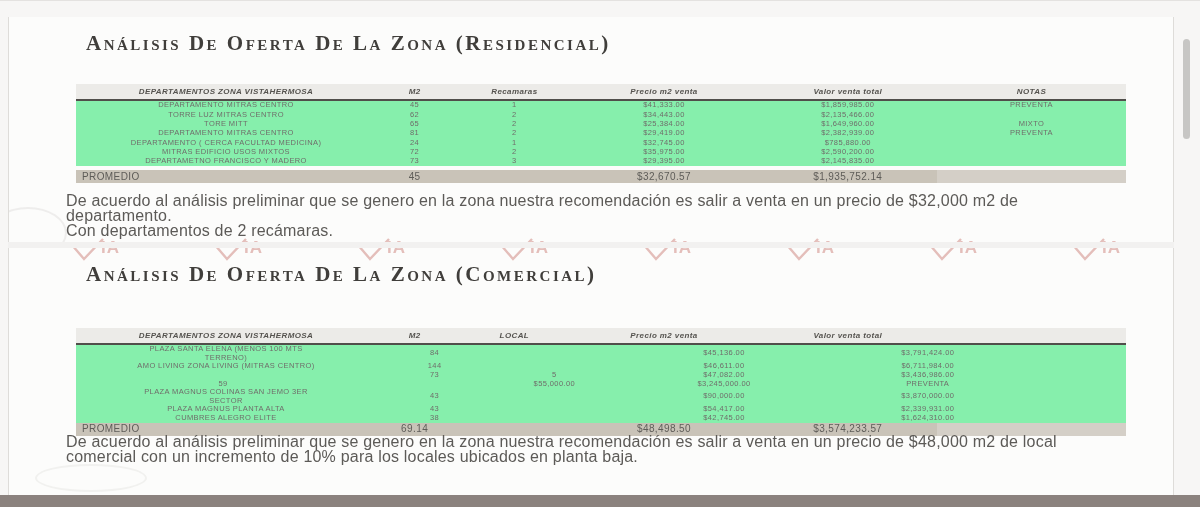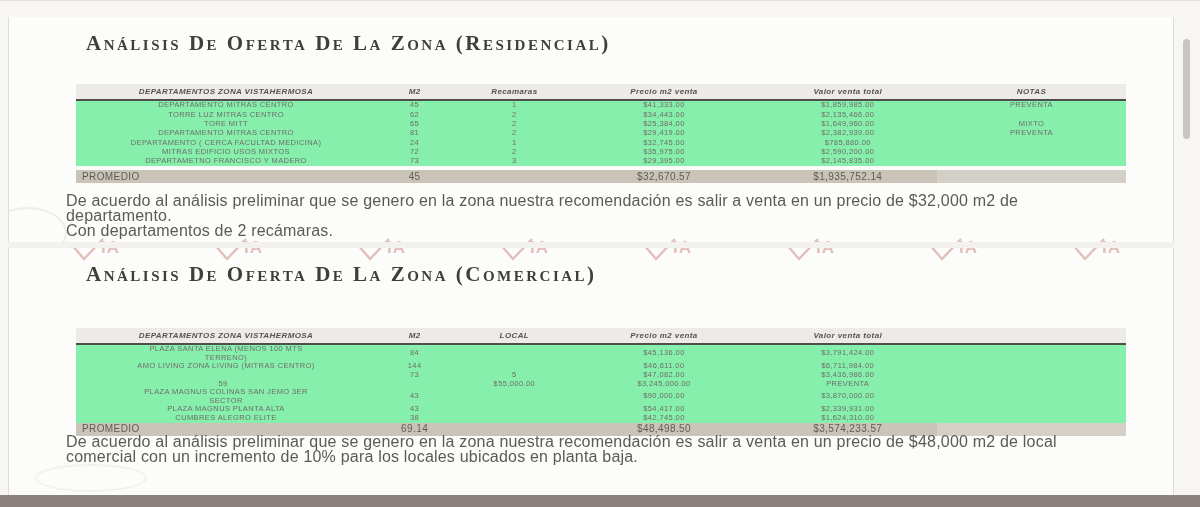--- a/index.html
+++ b/index.html
@@ -21,21 +21,21 @@
   .page1 .doc-table { top:67px; }
   .page2 .doc-table { top:80px; }
 
   .t-row { display:grid; grid-template-columns:28% 8.5% 10.5% 18% 17% 18%; align-items:center; }
   .t-cell { text-align:center; letter-spacing:0.4px; white-space:pre-line; line-height:1.15; }
   .t-cell.col0 { text-align:center; padding-left:6px; }
 
   .t-head { background:#ecebe8; border-bottom:2px solid #504e4a; min-height:17px; font-weight:bold; font-style:italic; color:#55534f; font-size:8px; }
   .t-body { background:#86efac; }
   .t1 .t-body { min-height:9.3px; }
-  .t2 .t-body { min-height:8.2px; }
+  .t2 .t-body { min-height:8.2px;gap:20px; }
   .t-foot { min-height:13px; font-size:10px; color:#5e5c58; }
   .t-foot .t-cell { background:#c9c3b8; align-self:stretch; display:flex; align-items:center; justify-content:center; }
   .t-foot .t-cell.col0 { justify-content:flex-start; }
   .t-foot .t-cell.col5 { background:#d4cfc7; }
   .t1 .t-foot { margin-top:4px; }
 
   .note { position:absolute; left:57px; width:1080px; font-size:16px; line-height:15px;
           letter-spacing:0.2px; color:#5c5a57; white-space:pre-line; }
   .page1 .note { top:176px; }
   .page2 .note { top:186px; }

